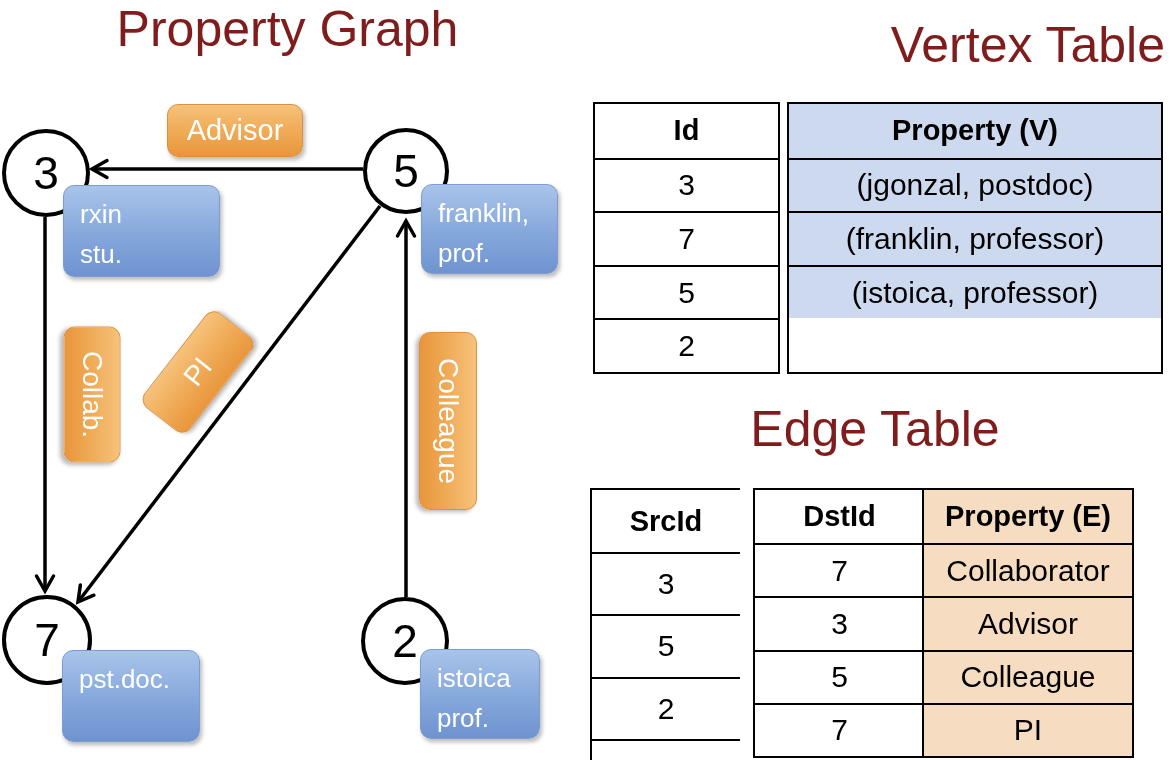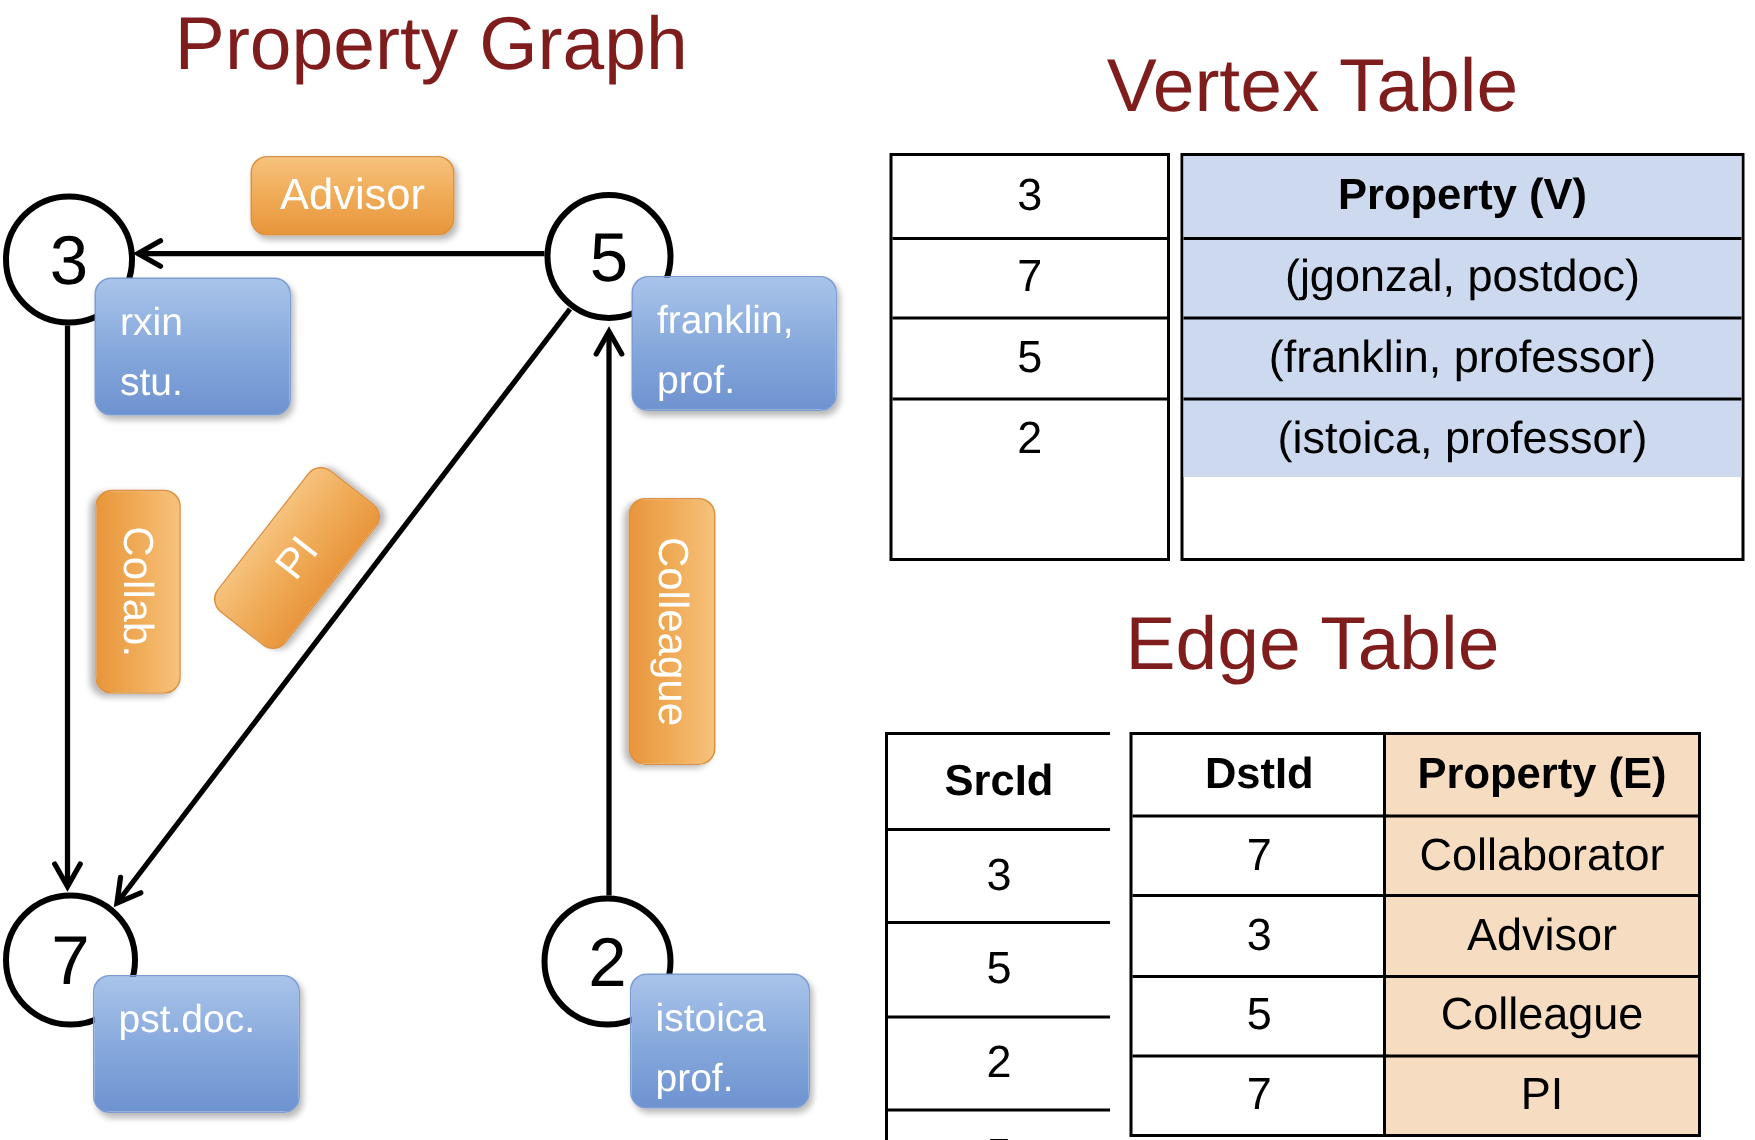--- a/index.html
+++ b/index.html
@@ -82,21 +82,21 @@
 <div class="abs node" style="left:363px;top:128px;width:86px;height:86px;">
   <span>5</span>
 </div>
 <div class="abs node" style="left:2px;top:595px;width:90px;height:90px;">
   <span>7</span>
 </div>
 <div class="abs node" style="left:361px;top:597px;width:88px;height:88px;">
   <span>2</span>
 </div>
 
-<div class="abs vbox" style="left:63px;top:185px;width:131px;height:92px;">
+<div class="abs vbox" style="left:63px;top:185px;width:157px;height:92px;">
   <div>rxin</div>
   <div>stu.</div>
 </div>
 <div class="abs vbox" style="left:421px;top:184px;width:137px;height:90px;">
   <div>franklin,</div>
   <div>prof.</div>
 </div>
 <div class="abs vbox" style="left:62px;top:650px;width:138px;height:92px;">
   <div>pst.doc.</div>
 </div>
@@ -111,23 +111,24 @@
 <div class="abs ebox" style="left:24px;top:366px;width:136px;height:57px;transform:rotate(90deg);font-size:28px;">
   <span>Collab.</span>
 </div>
 <div class="abs ebox" style="left:138px;top:343px;width:120px;height:58px;transform:rotate(-52deg);font-size:28px;">
   <span>PI</span>
 </div>
 <div class="abs ebox" style="left:359px;top:392px;width:178px;height:58px;transform:rotate(90deg);font-size:28px;">
   <span>Colleague</span>
 </div>
 
-<div class="abs big-title" style="left:585px;top:28px;width:580px;">Vertex Table</div>
+<div class="abs big-title" style="left:585px;top:16px;width:580px;text-align:right;">Vertex Table</div>
 
 <div class="abs tcol" style="left:593px;top:102px;width:187px;height:272px;">
+  <div class="tcell thead">Id</div>
   <div class="tcell">3</div>
   <div class="tcell">7</div>
   <div class="tcell">5</div>
   <div class="tcell">2</div>
 </div>
 
 <div class="abs tcol" style="left:787px;top:102px;width:376px;height:272px;">
   <div class="tcell thead vfill">Property (V)</div>
   <div class="tcell vfill">(jgonzal, postdoc)</div>
   <div class="tcell vfill">(franklin, professor)</div>

